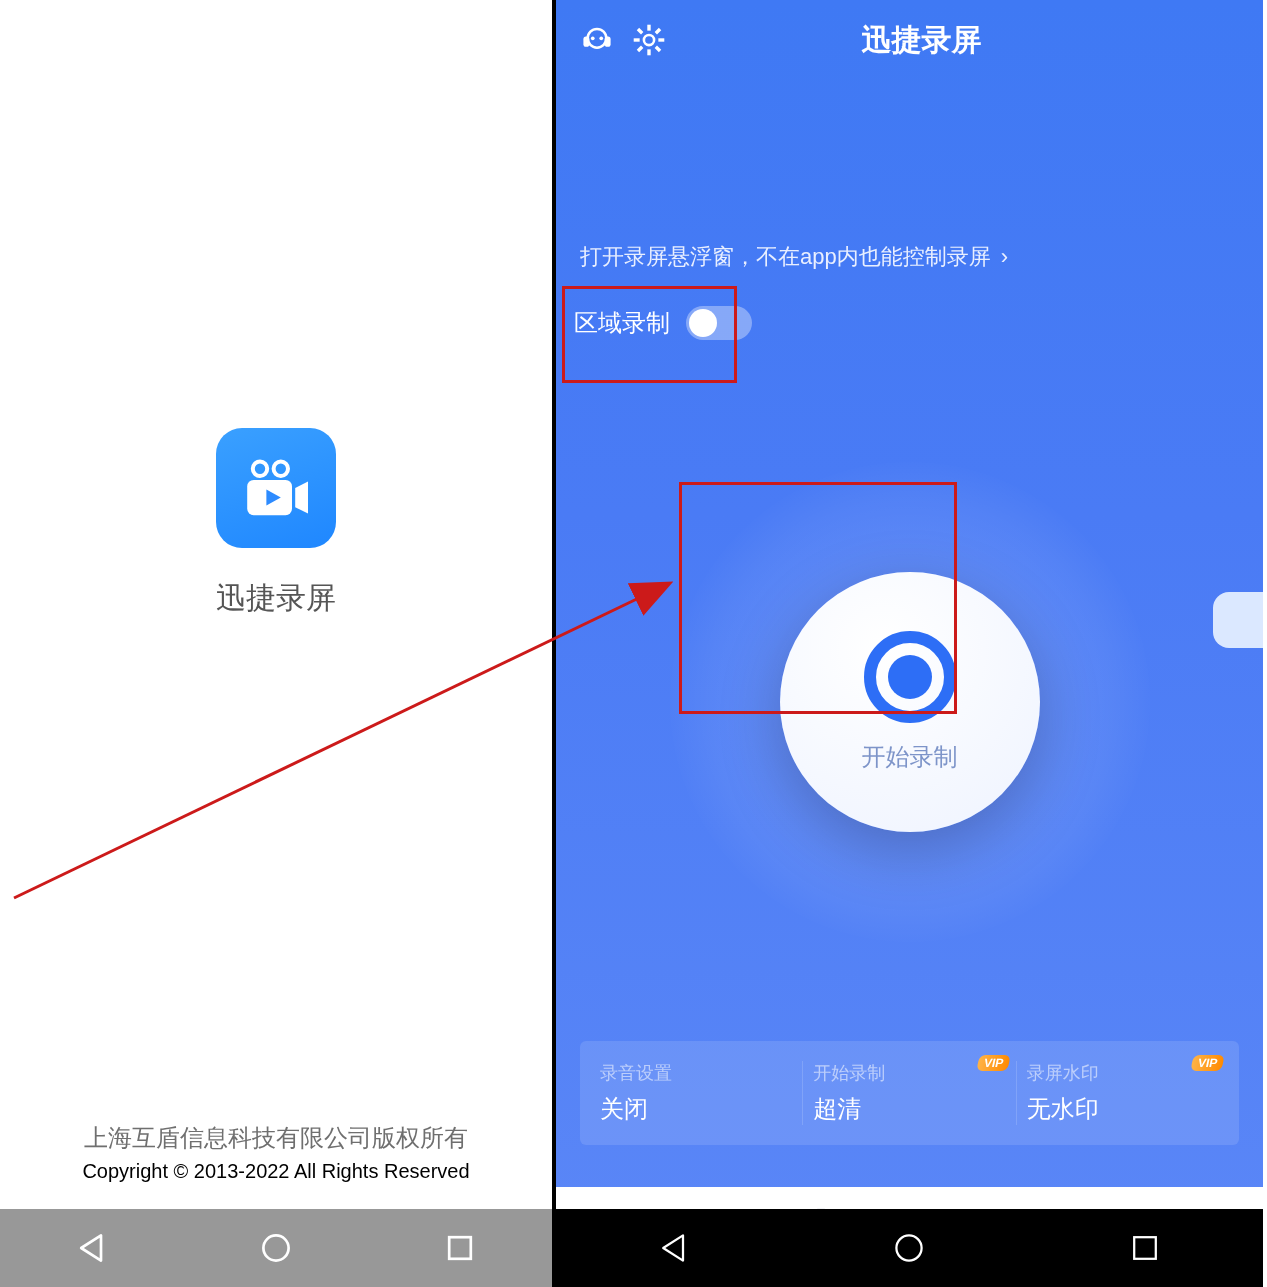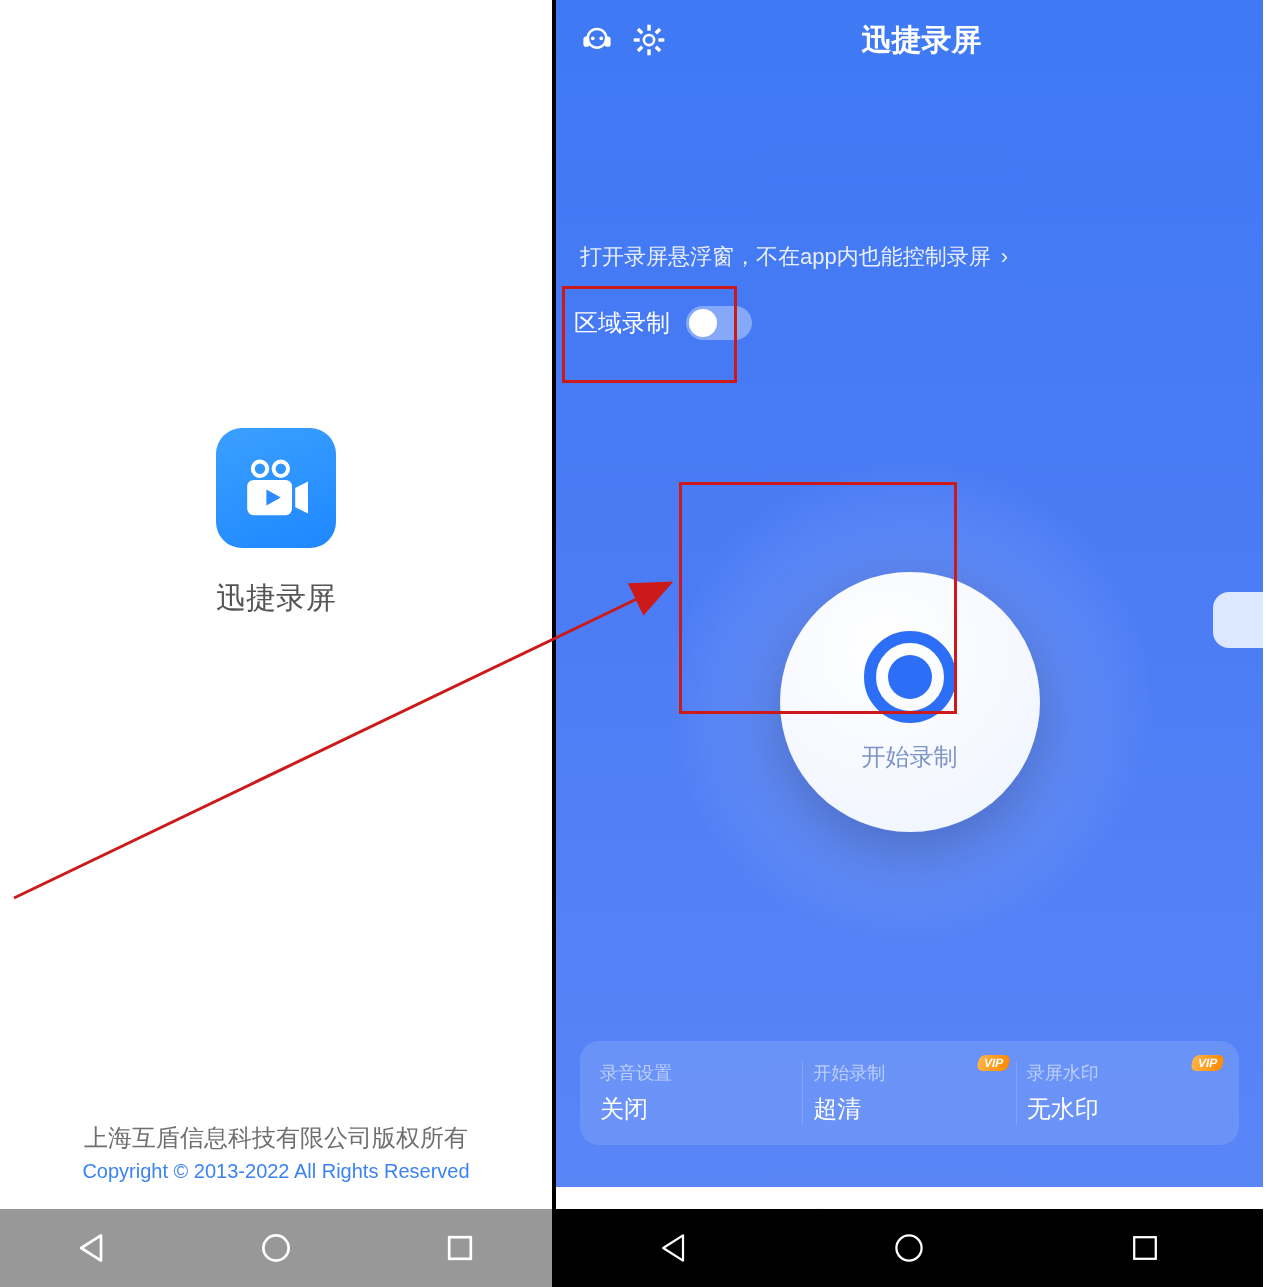--- a/index.html
+++ b/index.html
@@ -52,21 +52,21 @@
       color: #555;
       font-weight: 500;
     }
     .copyright-block {
       position: absolute;
       bottom: 104px;
       width: 100%;
       text-align: center;
     }
     .cr-line1 { font-size: 24px; color: #6f6f6f; margin-bottom: 6px; }
-    .cr-line2 { font-size: 20px; color: #3b82f6; }
+    .cr-line2 { font-size: 20px; color: #000000; }
     .navbar {
       position: absolute;
       bottom: 0; left: 0; right: 0;
       height: 78px;
       background: #989898;
       display: flex;
       align-items: center;
       justify-content: space-around;
     }
     .navbar-dark { background: #000; }
@@ -148,21 +148,21 @@
     .record-label { font-size: 24px; color: #7d94c9; }
     .mascot {
       position: absolute;
       right: 0; top: 50%; transform: translateY(-110px);
       width: 50px; height: 56px;
       background: #dbe8ff; border-radius: 16px 0 0 16px;
     }
     .opt-card {
       margin: 0 24px 30px;
       background: rgba(255,255,255,0.12);
-      border-radius: 19px;
+      border-radius: 6px;
       display: flex;
       padding: 20px 10px;
     }
     .opt {
       flex: 1; text-align: left; padding: 0 10px;
       border-right: 1px solid rgba(255,255,255,0.15);
       position: relative; cursor:pointer;
     }
     .opt:last-child { border-right: none; }
     .opt .lbl { font-size: 18px; color: rgba(255,255,255,0.55); margin-bottom: 8px; }

